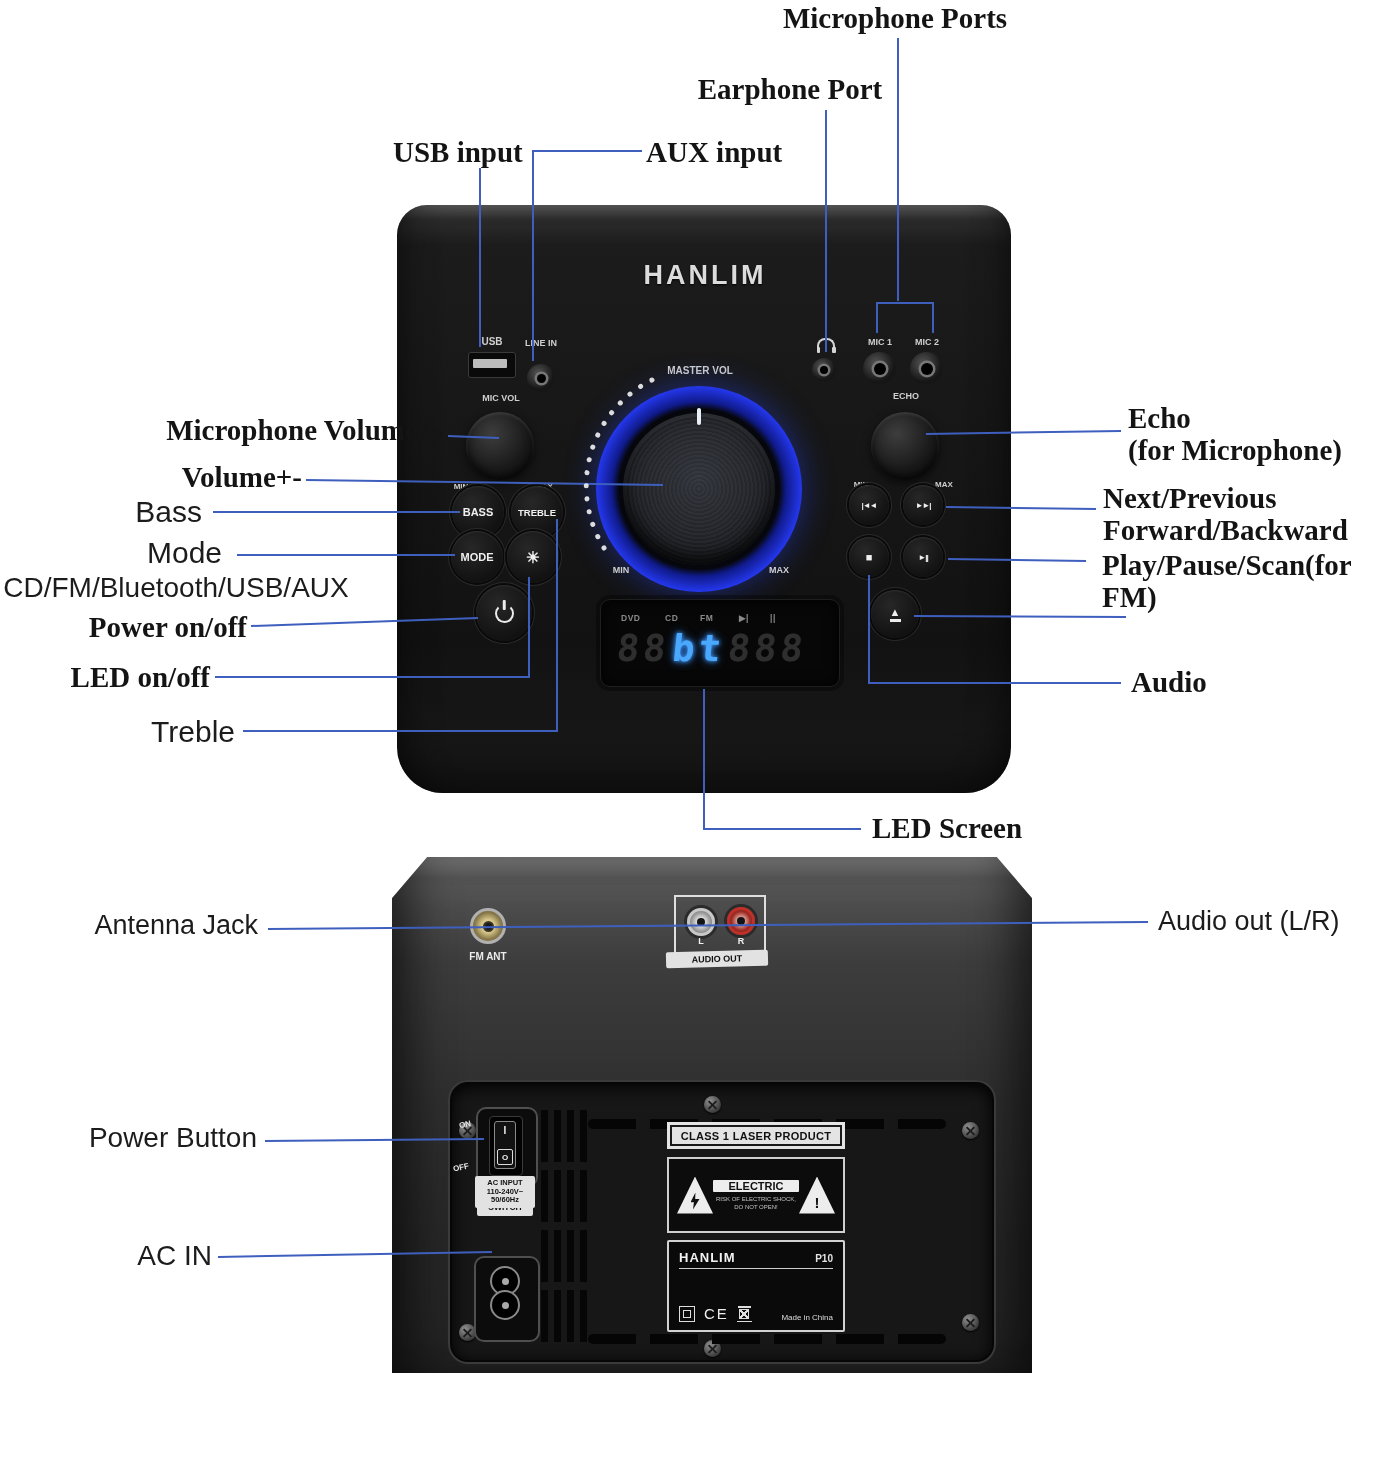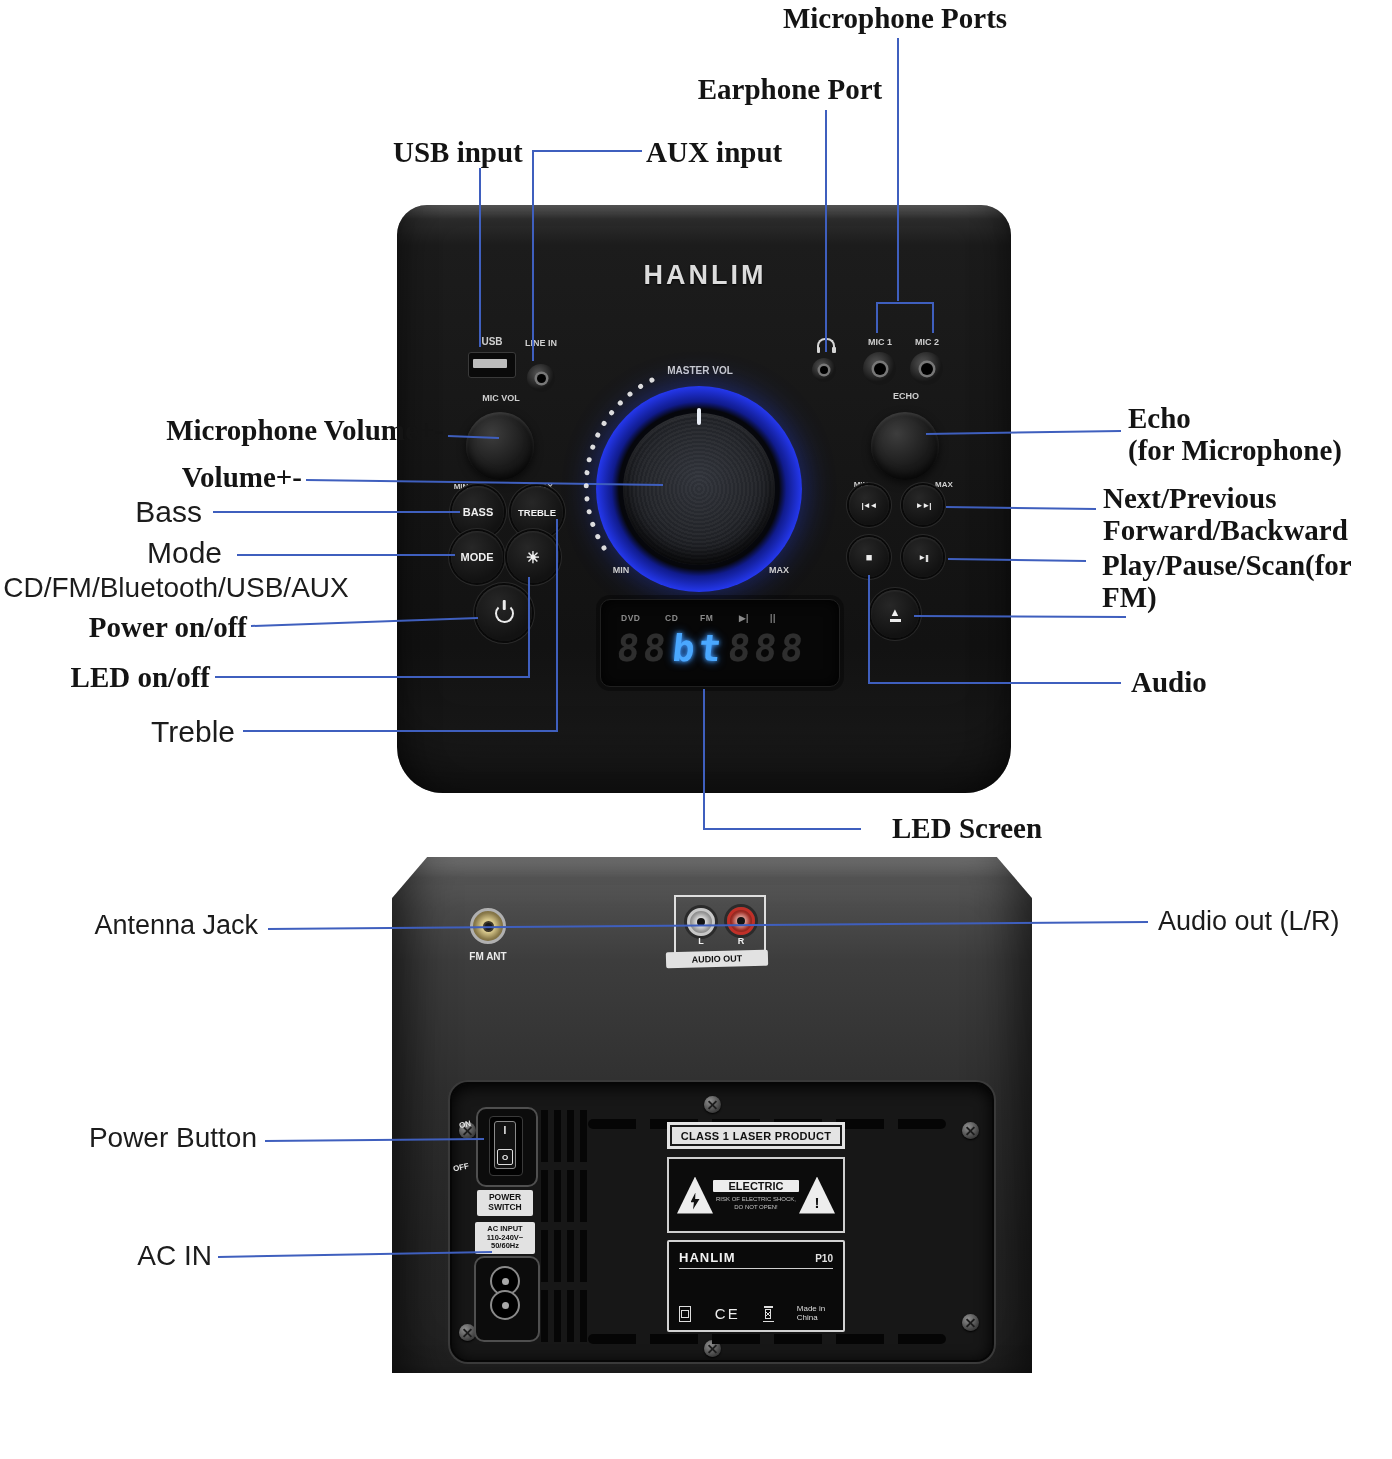--- a/index.html
+++ b/index.html
@@ -219,21 +219,21 @@
     <span style="color:#eee;font-size:10px;font-weight:bold;">I</span>
     <span style="width:14px;height:14px;border:1.5px solid #ddd;border-radius:2px;display:flex;align-items:center;justify-content:center;color:#eee;font-size:8px;font-weight:bold;">O</span>
   </div>
   <div class="tiny" style="left:454px;top:1120px;width:22px;font-size:8px;color:#e5e5e5;transform:rotate(-12deg);">ON</div>
   <div class="tiny" style="left:448px;top:1163px;width:26px;font-size:8px;color:#e5e5e5;transform:rotate(-12deg);">OFF</div>
 
   <div class="sticker" style="left:477px;top:1190px;width:56px;height:26px;font-size:8.5px;text-align:center;">
     <span>POWER</span>
       <span>SWITCH</span>
   </div>
-  <div class="sticker" style="left:475px;top:1222px;width:60px;height:32px;font-size:7.5px;">
+  <div class="sticker" style="left:475px;top:1176px;width:60px;height:32px;font-size:7.5px;">
     <span>AC INPUT</span>
       <span>110-240V~</span>
       <span>50/60Hz</span>
   </div>
 
   <div class="recess" style="left:474px;top:1256px;width:62px;height:82px;"></div>
   <div class="abs" style="left:490px;top:1266px;width:30px;height:30px;border-radius:50%;border:2px solid #8a8a8a;background:#000;box-sizing:border-box;display:flex;align-items:center;justify-content:center;">
       <span style="width:7px;height:7px;border-radius:50%;background:#a8a8a8;"></span>
     </div>
   <div class="abs" style="left:490px;top:1290px;width:30px;height:30px;border-radius:50%;border:2px solid #8a8a8a;background:#000;box-sizing:border-box;display:flex;align-items:center;justify-content:center;">
@@ -256,21 +256,21 @@
     <span class="tri">
         <span style="color:#111;font-weight:bold;font-size:15px;line-height:1;">!</span>
       </span>
   </div>
 
   <div class="abs" style="left:667px;top:1240px;width:178px;height:92px;background:#0a0a0a;border:2px solid #d2d2d2;border-radius:2px;box-sizing:border-box;padding:8px 10px;">
     <div style="display:flex;justify-content:space-between;align-items:baseline;border-bottom:1.5px solid #cfcfcf;padding-bottom:3px;">
       <span style="color:#f2f2f2;font-weight:bold;font-size:13px;letter-spacing:1px;">HANLIM</span>
       <span style="color:#e2e2e2;font-weight:bold;font-size:10px;">P10</span>
     </div>
-    <div style="position:absolute;left:10px;right:10px;bottom:8px;display:flex;align-items:flex-end;gap:24px;">
+    <div style="position:absolute;left:10px;right:10px;bottom:8px;display:flex;align-items:flex-end;gap:9px;">
       <span class="sq2">
           <i></i>
         </span>
       <span style="color:#ececec;font-size:15px;letter-spacing:2px;">CE</span>
       <span class="bin">
           <span class="lid"></span>
           <span class="body"></span>
           <span class="base"></span>
         </span>
       <span style="color:#dcdcdc;font-size:8px;margin-left:auto;">Made in China</span>
@@ -321,20 +321,20 @@
     <div>(for Microphone)</div>
   </div>
   <div class="cl serif la" style="left:1103px;top:482px;width:290px;">
     <div>Next/Previous</div>
     <div>Forward/Backward</div>
   </div>
   <div class="cl serif la" style="left:1090px;top:549px;width:302px;margin-left:12px;">Play/Pause/Scan(for FM)</div>
   <div class="cl serif la" style="left:1131px;top:588px;width:260px;">
   </div>
   <div class="cl serif la" style="left:1131px;top:666px;width:120px;">Audio</div>
-  <div class="cl serif la" style="left:892px;top:812px;width:180px;">LED Screen</div>
+  <div class="cl serif la" style="left:872px;top:812px;width:180px;">LED Screen</div>
 
   <div class="cl sans ra" style="left:88px;top:910px;width:170px;">Antenna Jack</div>
   <div class="cl sans la" style="left:1158px;top:906px;width:234px;">Audio out (L/R)</div>
   <div class="cl sans ra" style="left:85px;top:1122px;width:172px;font-size:28px;">Power Button</div>
   <div class="cl sans ra" style="left:100px;top:1240px;width:112px;font-size:28px;">AC IN</div>
 
 </div>
 
 </body></html>

